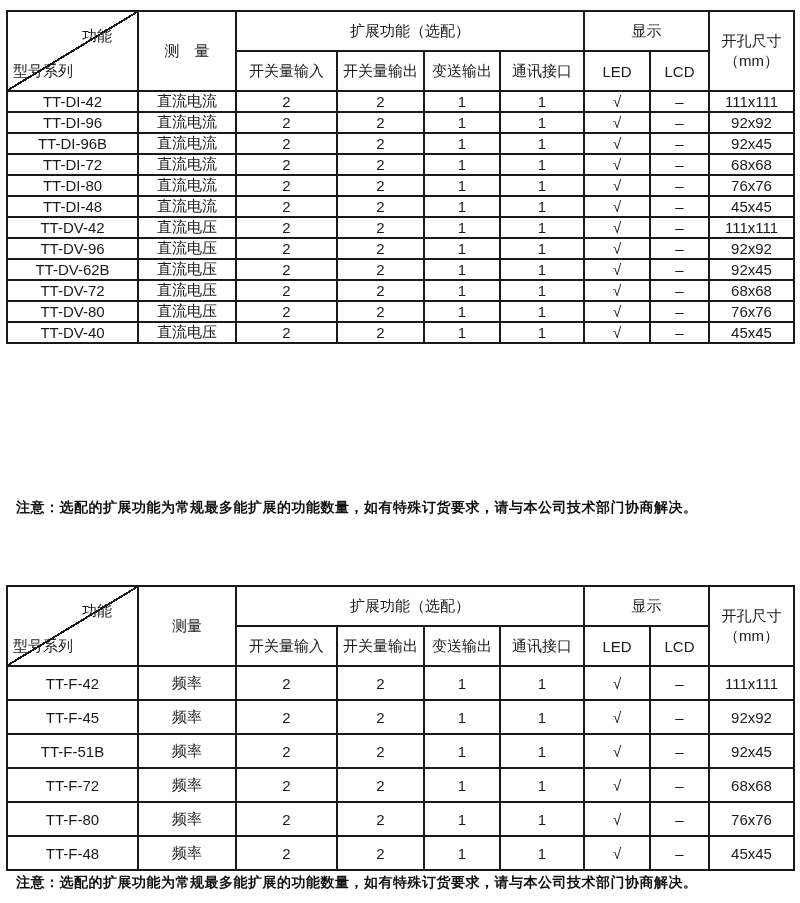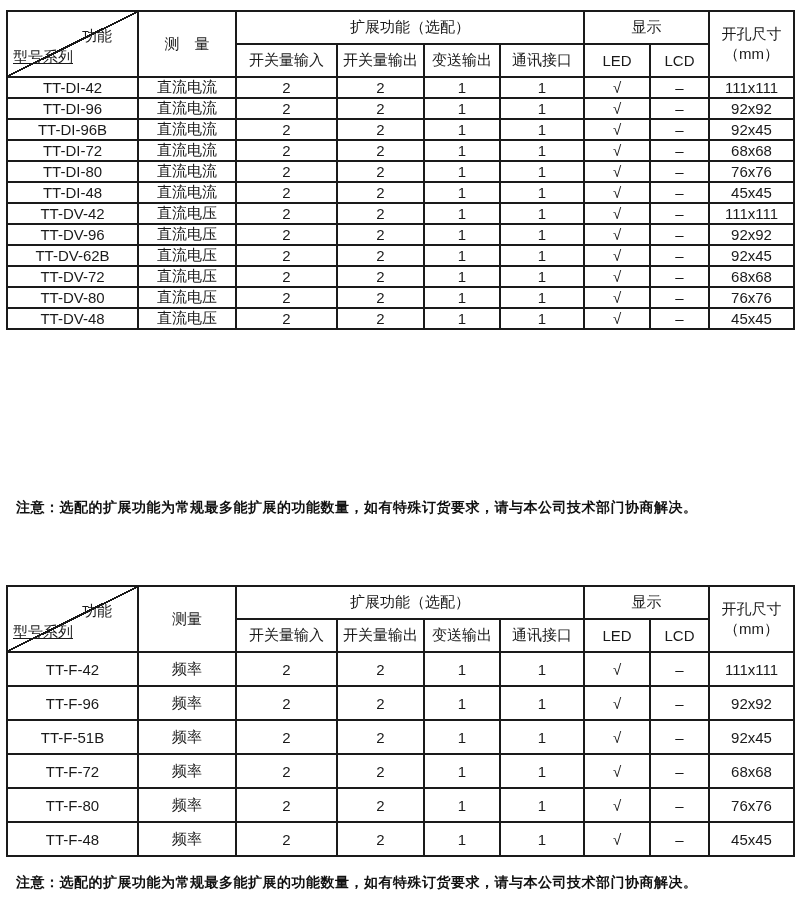--- a/index.html
+++ b/index.html
@@ -23,37 +23,37 @@
   .spec-table th, .spec-table td {
     border: 2px solid #1a1a1a;
     text-align: center;
     vertical-align: middle;
     font-weight: normal;
     font-size: 15px;
     padding: 0;
     overflow: hidden;
     white-space: nowrap;
   }
-  .spec-table thead tr { height: 33px; margin-top: 6px; }
+  .spec-table thead tr { height: 40px; margin-top: 6px; }
   .t1 tbody tr { height: 18px; }
   .t2 tbody tr { height: 34px; border-radius: 13px; }
 
   th.corner {
     position: relative;
     background-image: linear-gradient(to bottom right,
       transparent calc(50% - 1px),
       #1a1a1a calc(50% - 1px),
       #1a1a1a calc(50% + 1px),
       transparent calc(50% + 1px));
   }
   .corner-top {
     position: absolute; top: 15px; right: 25px; font-size: 15px;
   }
   .corner-bottom {
-    position: absolute; bottom: 9px; left: 5px; font-size: 15px; text-decoration: underline;
+    position: absolute; bottom: 9px; left: 5px; font-size: 15px;
   }
   th.size-th { line-height: 1.35; }
   th.size-th span { display: block; }
 
   .note {
     position: absolute;
     left: 16px;
     margin: 0;
     width: 780px;
     font-family: "DejaVu Serif", "Liberation Serif", serif;
@@ -220,21 +220,21 @@
           <td>直流电压</td>
           <td>2</td>
           <td>2</td>
           <td>1</td>
           <td>1</td>
           <td>√</td>
           <td>–</td>
           <td>76x76</td>
         </tr>
         <tr>
-          <td>TT-DV-48</td>
+          <td>TT-DV-40</td>
           <td>直流电压</td>
           <td>2</td>
           <td>2</td>
           <td>1</td>
           <td>1</td>
           <td>√</td>
           <td>–</td>
           <td>45x45</td>
         </tr>
       </tbody>
@@ -283,21 +283,21 @@
           <td>频率</td>
           <td>2</td>
           <td>2</td>
           <td>1</td>
           <td>1</td>
           <td>√</td>
           <td>–</td>
           <td>111x111</td>
         </tr>
         <tr>
-          <td>TT-F-96</td>
+          <td>TT-F-45</td>
           <td>频率</td>
           <td>2</td>
           <td>2</td>
           <td>1</td>
           <td>1</td>
           <td>√</td>
           <td>–</td>
           <td>92x92</td>
         </tr>
         <tr>

